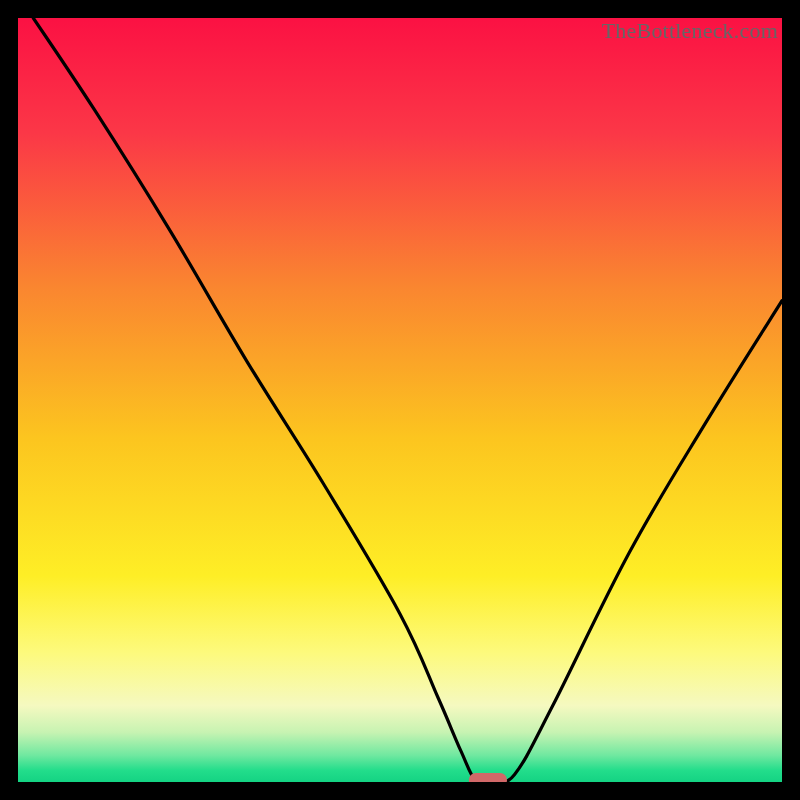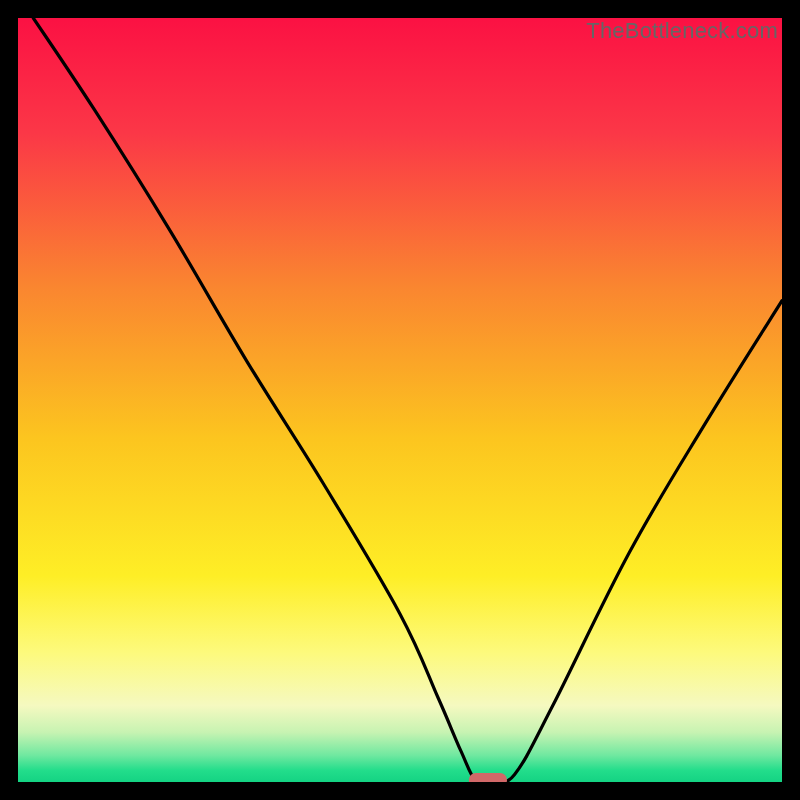--- a/index.html
+++ b/index.html
@@ -30,21 +30,21 @@
     left: 0;
     top: 0;
     width: 764px;
     height: 764px;
   }
   .watermark {
     position: absolute;
     top: 0px;
     right: 4px;
     color: #666;
-    font-family: Liberation Sans, sans-serif;
+    font-family: Liberation Serif, serif;
     font-size: 22px;
     font-weight: 400;
     letter-spacing: 0.2px;
     z-index: 20;
     user-select: none;
   }
   svg {
     position: absolute;
     left: 0;
     top: 0;

